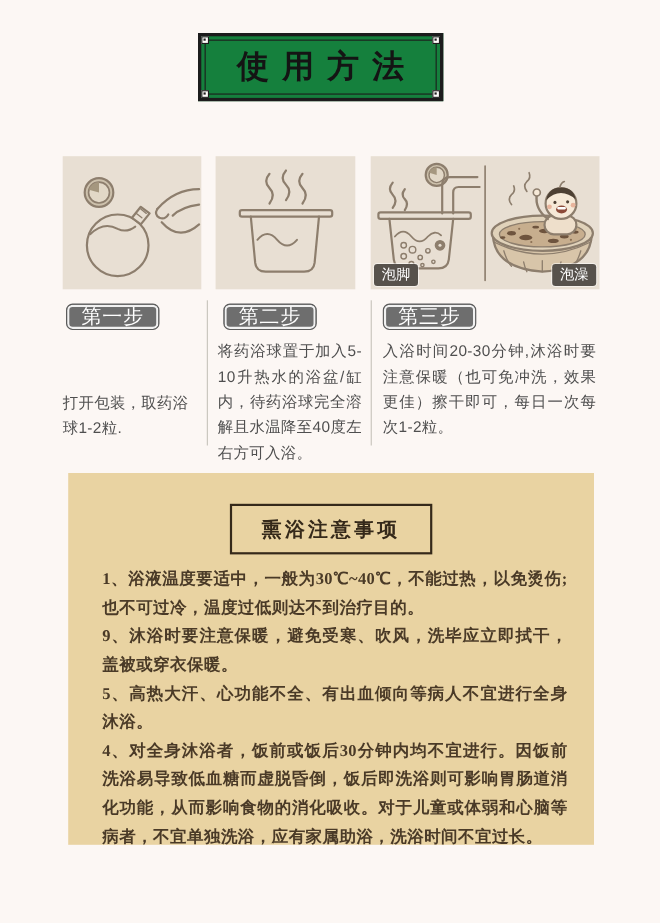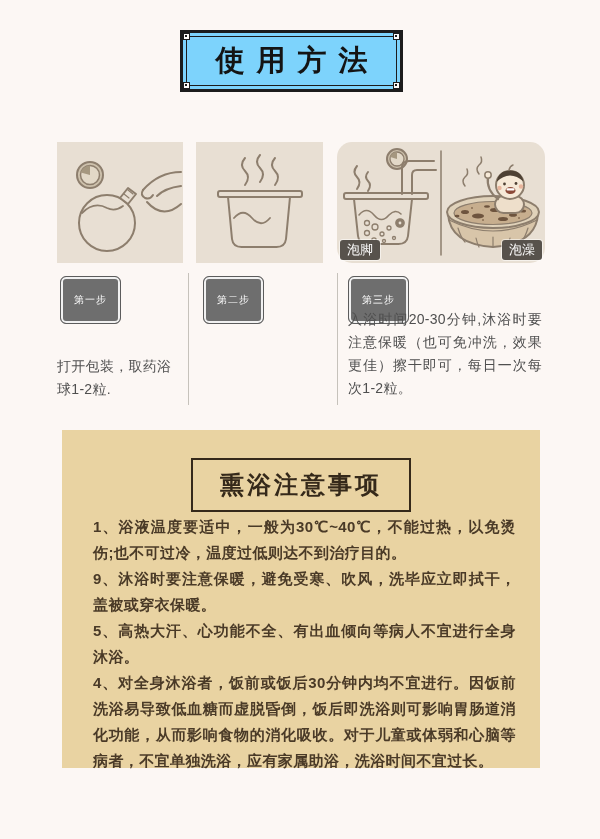--- a/index.html
+++ b/index.html
@@ -6,21 +6,21 @@
   body{
     width:600px;height:839px;
     font-family:"Liberation Sans", sans-serif;
     background:#fcf7f4;
   }
   .page{position:relative;width:600px;height:839px;background:#fcf7f4;overflow:hidden;}
 
   
   .title-box{
     position:absolute;left:180px;top:30px;width:223px;height:62px;
-    border:3px solid #1c1c1c;box-sizing:border-box;background:#7dd3fc;
+    border:3px solid #1c1c1c;box-sizing:border-box;background:#15803d;
   }
   .title-inner{
     position:absolute;left:3px;top:3px;right:3px;bottom:3px;
     border:1px solid #1c1c1c;
     display:flex;align-items:center;justify-content:center;
   }
   .corner{position:absolute;width:7px;height:7px;border:1px solid #1c1c1c;background:#fefcfa;box-sizing:border-box;}
   .corner.tl{left:-4px;top:-4px;}
   .corner.tr{right:-4px;top:-4px;}
   .corner.bl{left:-4px;bottom:-4px;}
@@ -29,37 +29,37 @@
   .title-text{
     font-family:"Liberation Serif", serif;
     font-weight:700;font-size:29px;color:#141414;
     letter-spacing:12px;margin-right:-12px;white-space:nowrap;
   }
 
   
   .panel{position:absolute;top:142px;height:121px;background:#e8dfd3;}
   .panel1{left:57px;width:126px;}
   .panel2{left:196px;width:127px;}
-  .panel3{left:337px;width:208px;border-radius:15px;}
+  .panel3{left:337px;width:208px;}
   .panel svg{display:block;width:100%;height:100%;}
 
   .scene-badge{
     position:absolute;bottom:3px;
     background:#57524c;color:#ffffff;
     font-size:13px;line-height:20px;padding:0 7px;
     border-radius:3px;box-shadow:0 0 0 1px rgba(255,255,255,.55);
     white-space:nowrap;
   }
   .scene-badge.left{left:3px;}
   .scene-badge.right{right:3px;}
 
   .step-badge{
     position:absolute;top:276px;
     background:#6e6e6e;color:#ffffff;
-    font-size:10px;line-height:20px;padding:13px 13px;
+    font-size:18px;line-height:20px;padding:1px 13px;
     border:1px solid #5c5c5c;border-radius:6px;
     box-shadow:inset 0 0 0 2px rgba(255,255,255,.9);
     letter-spacing:1px;white-space:nowrap;
   }
   .b1{left:60px;} .b2{left:203px;} .b3{left:348px;}
 
   .step-text{
     position:absolute;top:308px;
     font-size:14px;line-height:23px;color:#4f4f4f;
     letter-spacing:.3px;
@@ -72,27 +72,27 @@
   .d1{left:188px;} .d2{left:337px;}
 
   
   .notice{
     position:absolute;left:62px;top:430px;width:478px;height:338px;
     background:#e9d3a2;
   }
   .notice-title-box{
     position:absolute;top:28px;left:50%;transform:translateX(-50%);
     border:2px solid #35291a;padding:9px 27px;
-    font-size:24px;font-weight:700;letter-spacing:3px;color:#35291a;
+    font-size:18px;font-weight:700;letter-spacing:3px;color:#35291a;
     white-space:nowrap;
   }
   .notice-body{
     position:absolute;top:84px;left:31px;right:24px;
     font-size:15px;line-height:26px;color:#4a3a27;
-    text-align:justify;letter-spacing:.4px;font-weight:600;
+    text-align:justify;letter-spacing:.4px;font-weight:600;font-family:Liberation Serif, serif;
   }
   .notice-body p{margin:0;}
 </style>
 </head>
 <body>
 
 <div class="page">
 
   <div class="title-box">
     <div class="title-inner">
@@ -226,20 +226,21 @@
     </svg>
     <div class="scene-badge left">泡脚</div>
     <div class="scene-badge right">泡澡</div>
   </div>
 
   <div class="step-badge b1">第一步</div>
   <div class="step-badge b2">第二步</div>
   <div class="step-badge b3">第三步</div>
 
   <div class="step-text t1">打开包装，取药浴球1-2粒.</div>
+  <div class="step-text t2">将药浴球置于加入5-10升热水的浴盆/缸内，待药浴球完全溶解且水温降至40度左右方可入浴。</div>
   <div class="step-text t3">入浴时间20-30分钟,沐浴时要注意保暖（也可免冲洗，效果更佳）擦干即可，每日一次每次1-2粒。</div>
 
   <div class="vdiv d1"></div>
   <div class="vdiv d2"></div>
 
   <div class="notice">
     <div class="notice-title-box">
       <span>熏浴注意事项</span>
     </div>
     <div class="notice-body">

